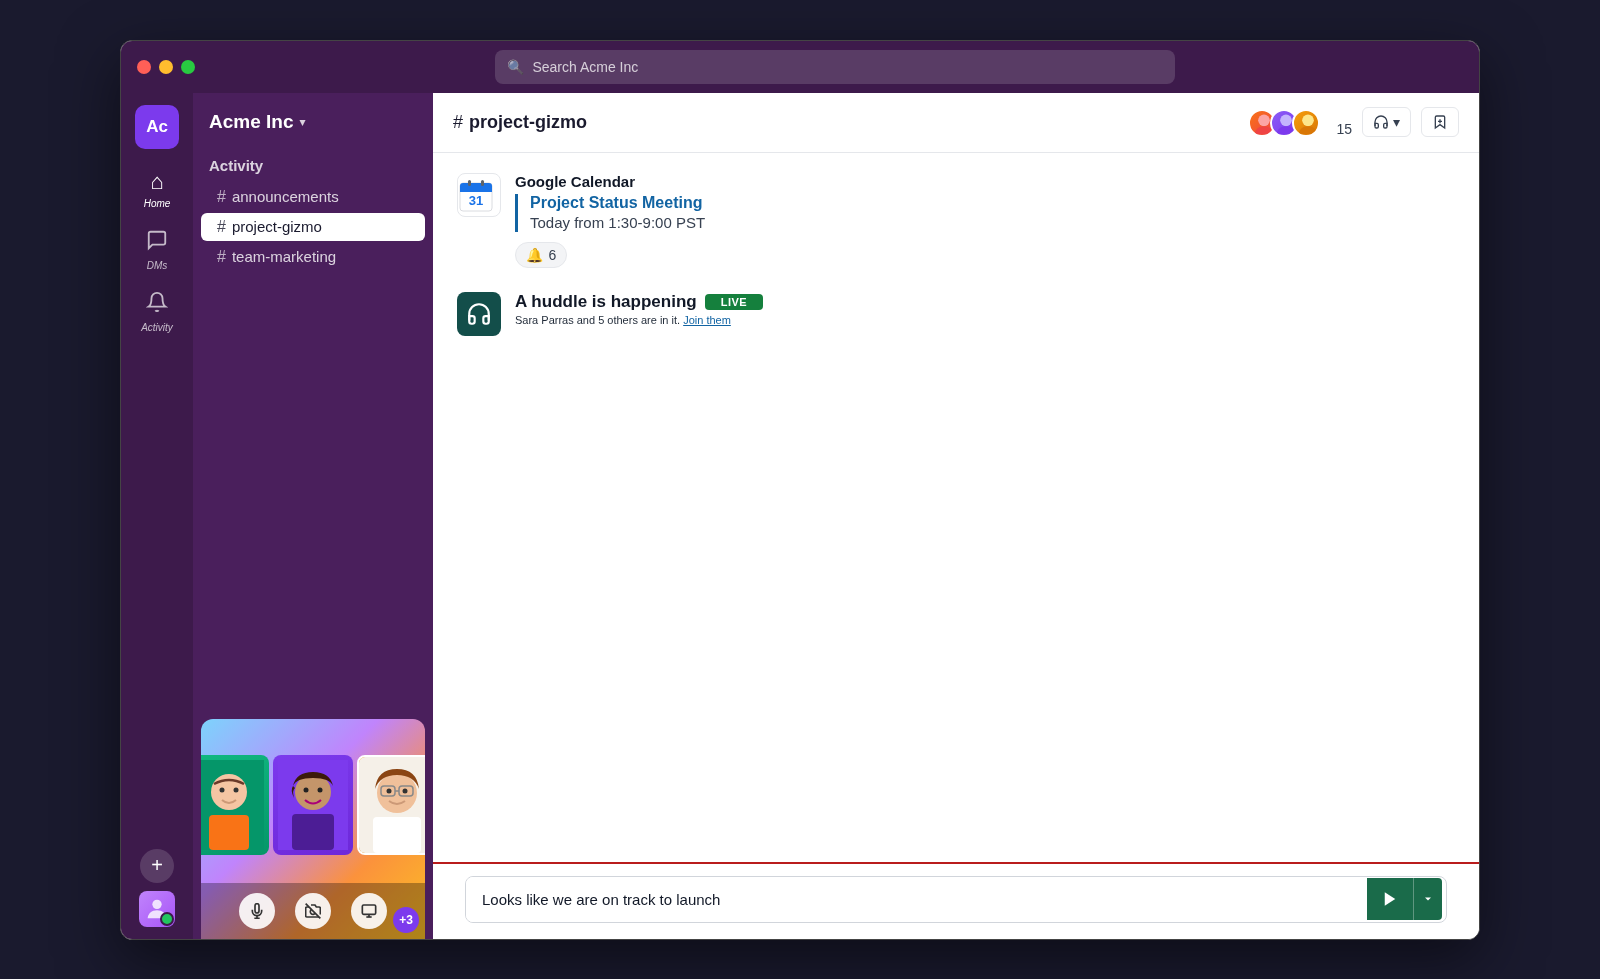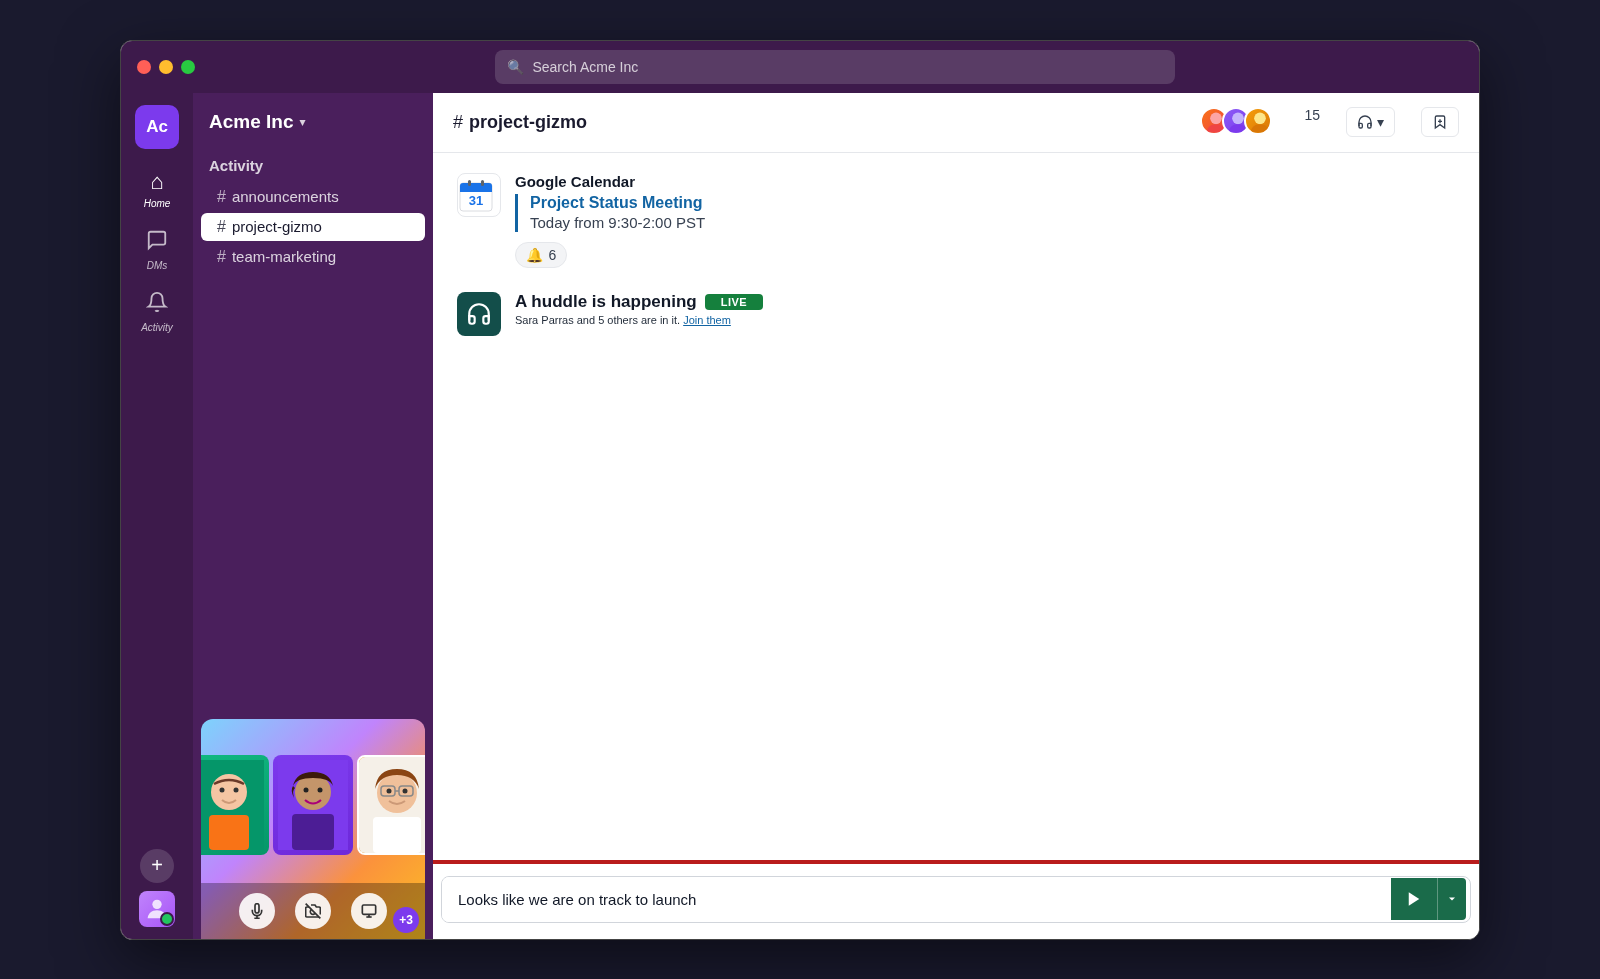--- a/index.html
+++ b/index.html
@@ -368,22 +368,22 @@
       font-size: 18px;
       font-weight: 700;
       color: #1a1a2e;
       display: flex;
       align-items: center;
       gap: 4px;
     }
 
     .channel-header-right {
       display: flex;
-      align-items: flex-start;
-      gap: 26px;
+      align-items: flex-end;
+      gap: 10px;
     }
 
     .member-avatars {
       display: flex;
       align-items: center;
     }
 
     .member-avatar {
       width: 28px;
       height: 28px;
@@ -524,22 +524,22 @@
 
     .join-link {
       color: #1264a3;
       text-decoration: underline;
       cursor: pointer;
       font-weight: 500;
     }
 
     
     .input-area {
-      padding: 12px 8px 16px;
-      border-top: 4px solid #b91c1c;
+      padding: 12px 32px 16px;
+      border-top: 2px solid #b91c1c;
     }
 
     .input-wrapper {
       display: flex;
       align-items: center;
       border: 1.5px solid #d1d5db;
       border-radius: 8px;
       padding: 0;
       overflow: hidden;
     }
@@ -821,21 +821,21 @@
               <rect x="2" y="11" width="32" height="4" fill="#1a73e8"></rect>
               <text x="18" y="28" text-anchor="middle" fill="#1a73e8" font-size="13" font-weight="700" font-family="Arial">31</text>
               <rect x="10" y="3" width="3" height="6" rx="1.5" fill="#5f6368"></rect>
               <rect x="23" y="3" width="3" height="6" rx="1.5" fill="#5f6368"></rect>
             </svg>
           </div>
           <div class="msg-body">
             <div class="msg-sender">Google Calendar</div>
             <div class="cal-card">
               <a class="cal-event-link">Project Status Meeting</a>
-              <span class="cal-event-time">Today from 9:30-2:00 PST</span>
+              <span class="cal-event-time">Today from 1:30-9:00 PST</span>
             </div>
             <div class="reaction-pill">
               <span>🔔</span>
               <span>6</span>
             </div>
           </div>
         </div>
 
         <div class="message-block">
           <div class="msg-avatar huddle-avatar">

